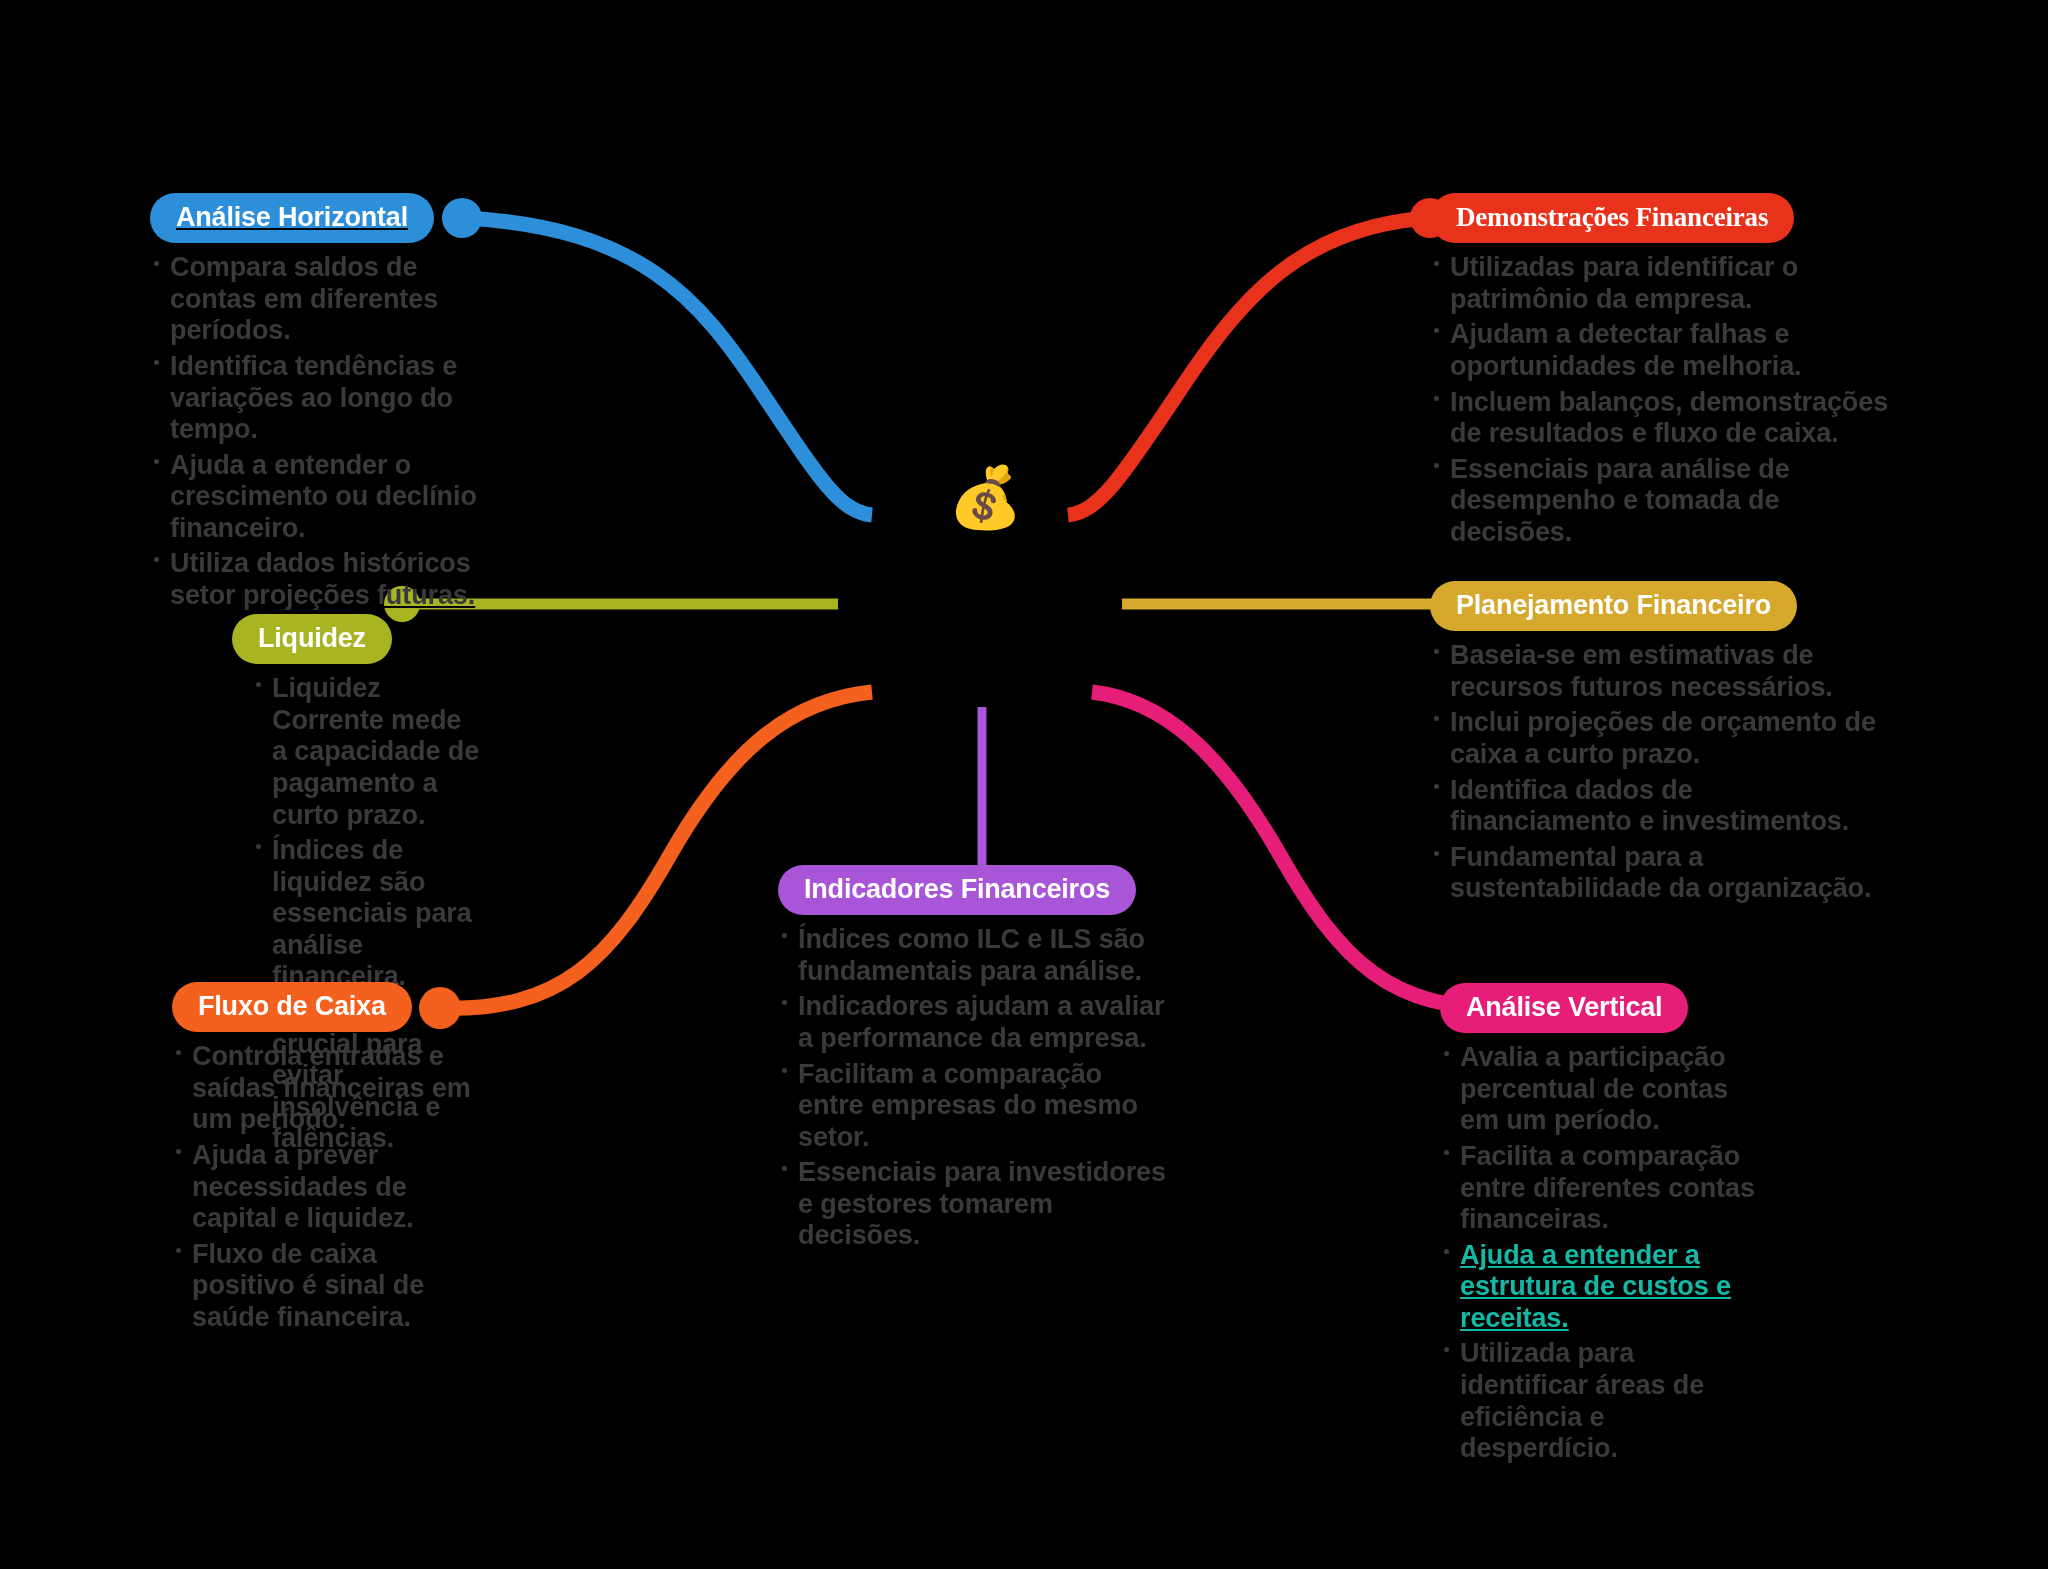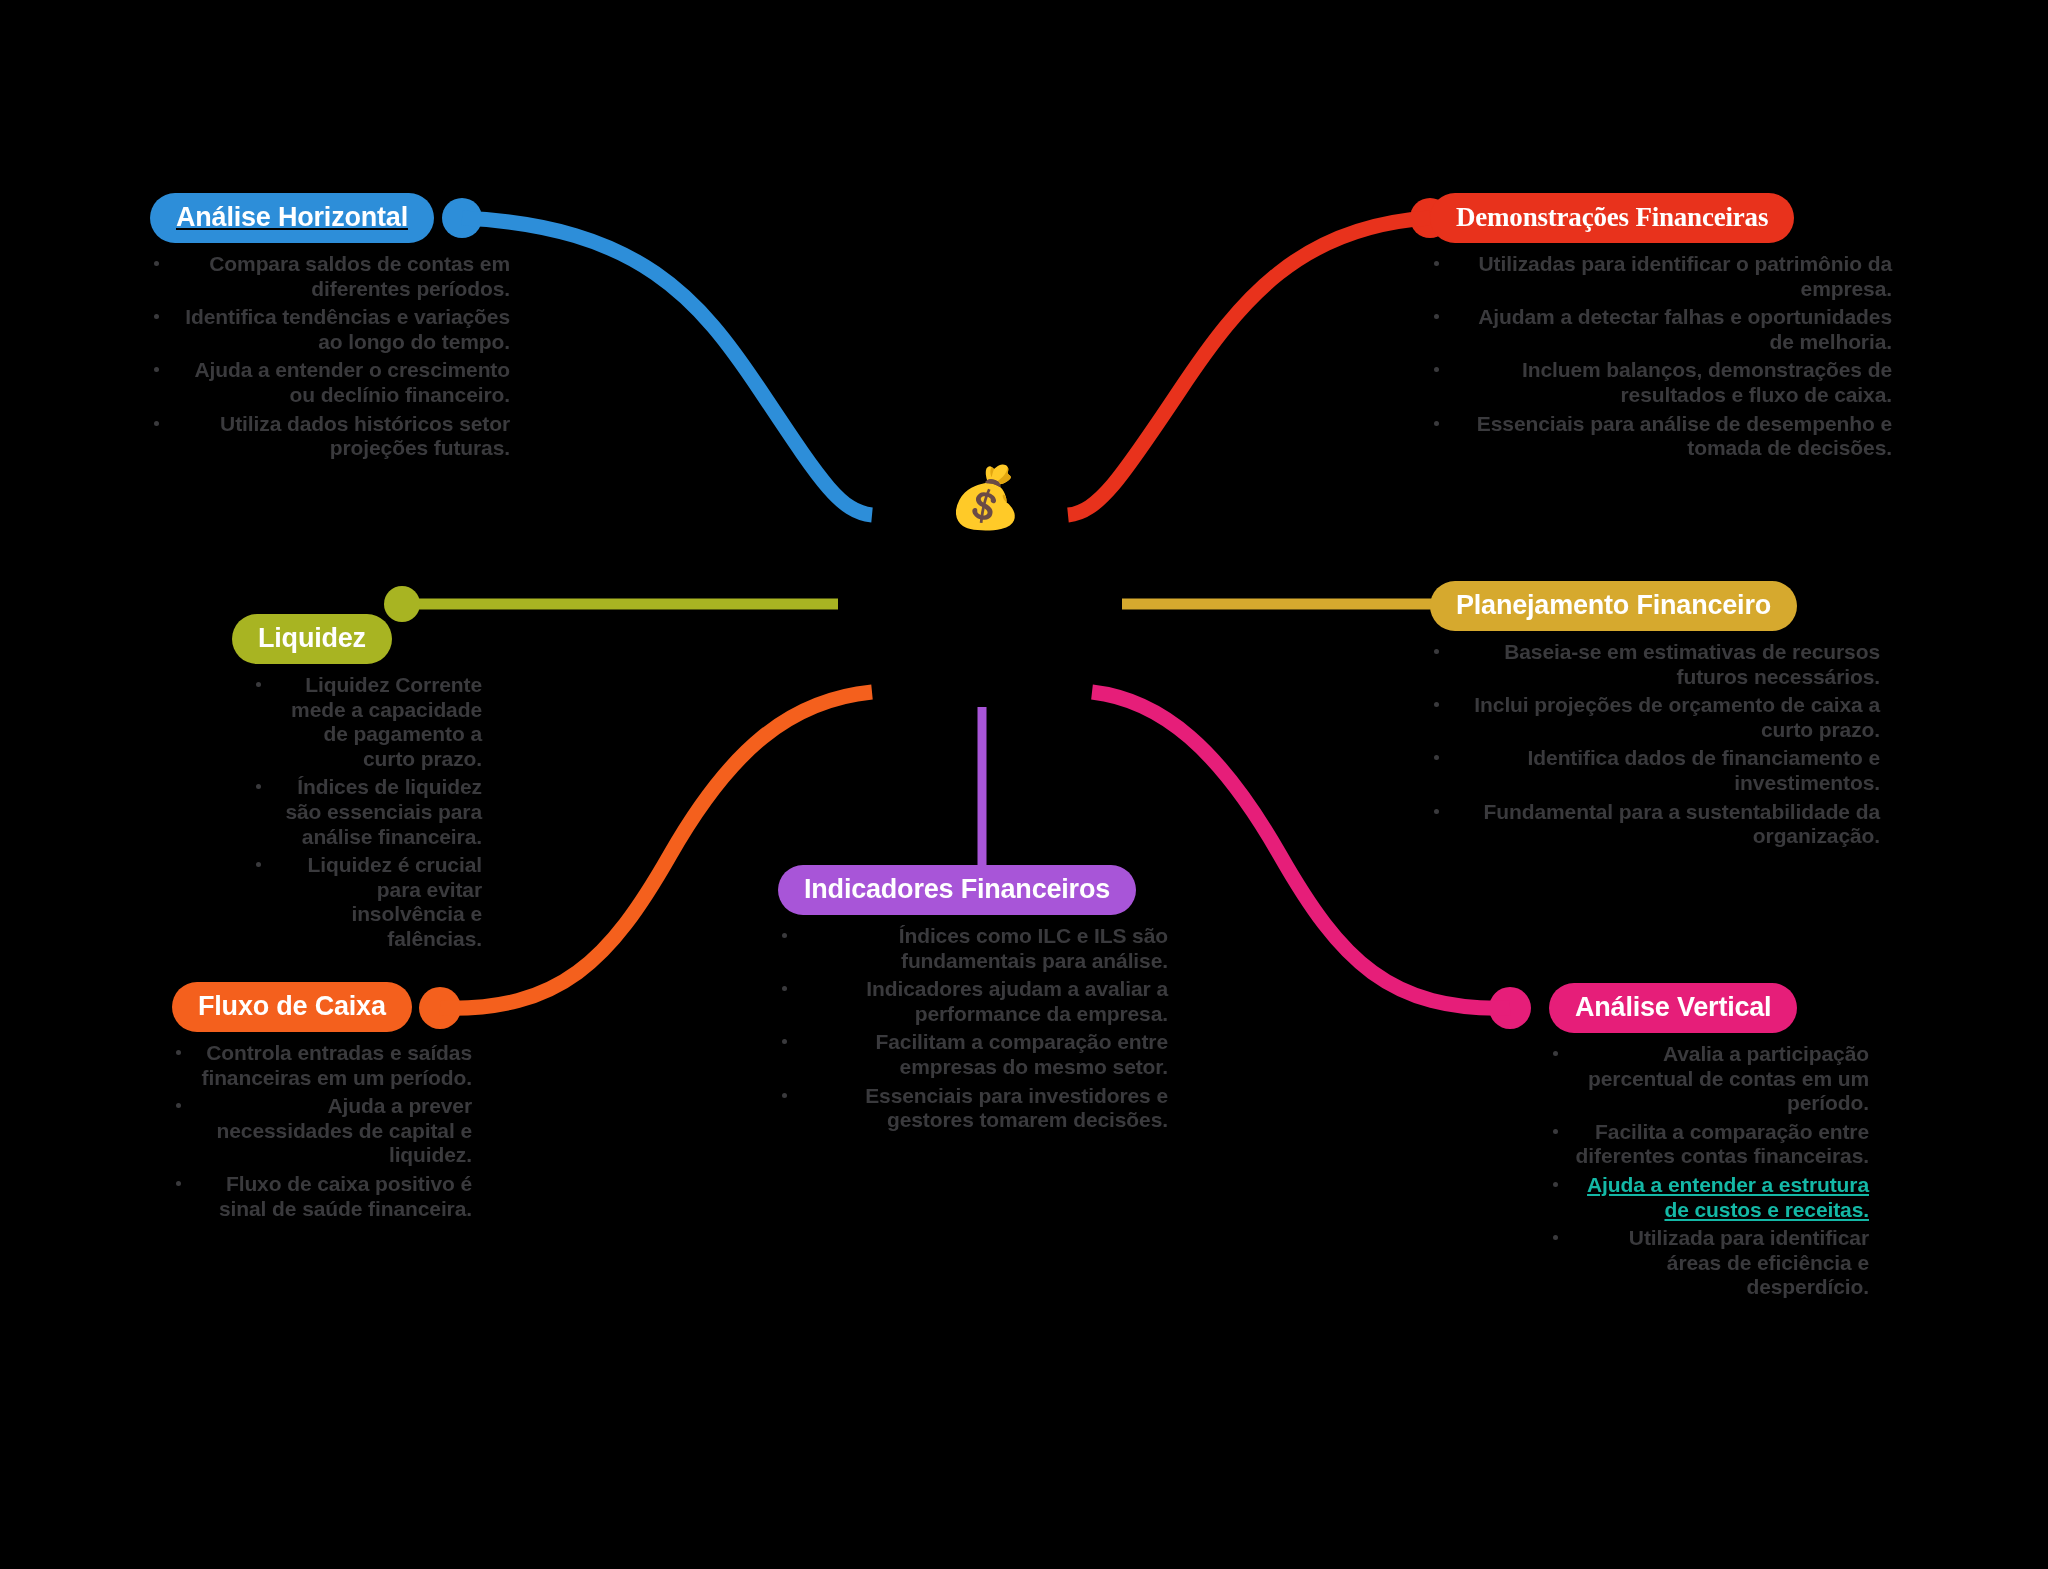--- a/index.html
+++ b/index.html
@@ -28,27 +28,26 @@
   .pill-wrap.left { justify-content:flex-start; }
 
   ul.bullets {
     list-style:none;
     margin-top:9px;
     padding:0;
   }
   ul.bullets li {
     position:relative;
     color:#3a3a3d;
-    font-size:21px;
+    font-size:27px;
     font-weight:bold;
     line-height:1.17;
     padding-left:20px;
     margin-bottom:4px;
     letter-spacing:-0.1px;
-    text-align:right;
   }
   ul.bullets li::before {
     content:"";
     position:absolute;
     left:4px; top:9px;
     width:5px; height:5px;
     border-radius:50%;
     background:#3a3a3d;
   }
   .money {
@@ -58,21 +57,21 @@
     user-select:none;
   }
 
   
   #node-horizontal   { left:150px;  top:193px;  width:360px;text-decoration:underline; }
   #node-demonstr     { left:1430px; top:193px;  width:462px; }
   #node-liquidez     { left:232px;  top:614px;  width:250px; }
   #node-planejamento { left:1430px; top:581px;  width:450px; }
   #node-fluxo        { left:172px;  top:982px;  width:300px; }
   #node-indicadores  { left:778px;  top:865px;  width:390px; }
-  #node-vertical     { left:1549px; top:983px;  width:320px; }
+  #node-vertical     { left:1440px; top:983px;  width:320px; }
 
   #node-demonstr ul.bullets li,
   #node-planejamento ul.bullets li,
   #node-vertical ul.bullets li { }
 </style>
 </head>
 <body style="background: rgb(0, 0, 0);">
 
 <div id="canvas">
 

